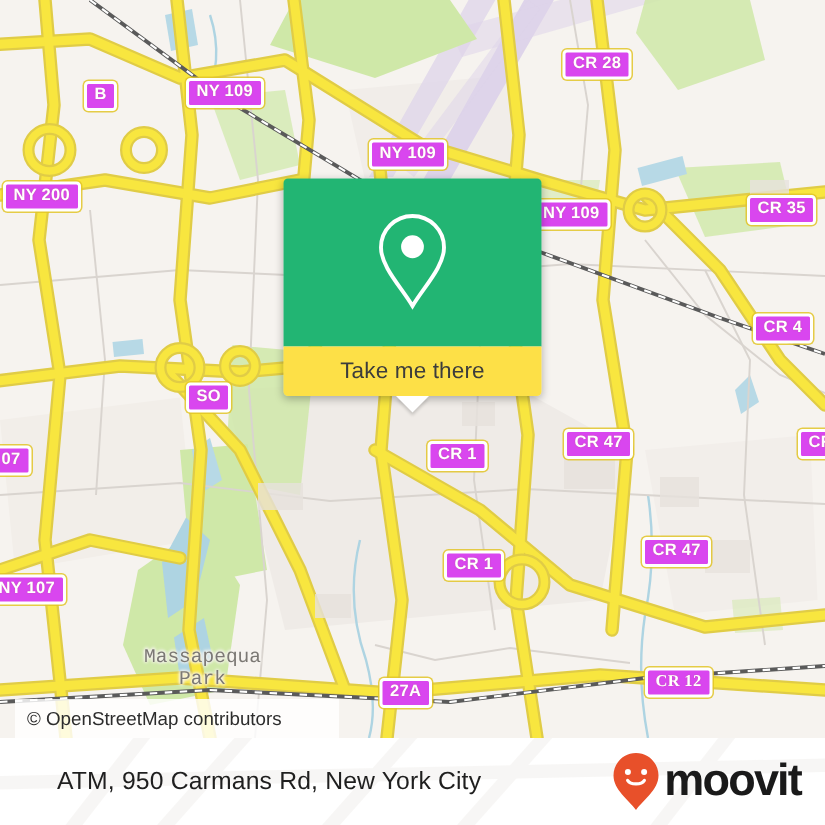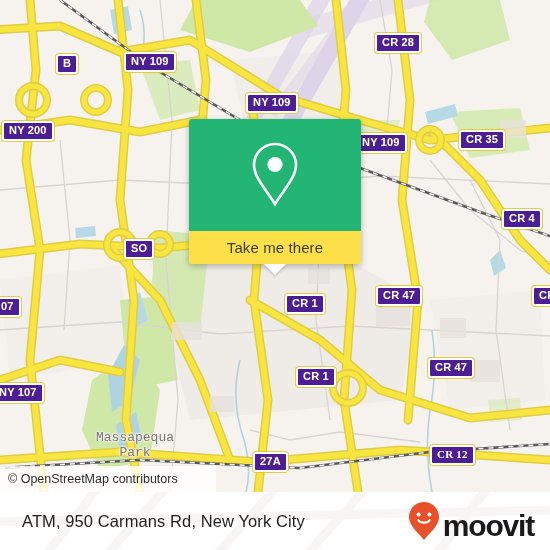--- a/index.html
+++ b/index.html
@@ -23,21 +23,21 @@
     left: 0; top: 0;
     width: 550px; height: 492px;
     background: #f6f3ef;
     overflow: hidden;
   }
   #map-svg { position: absolute; left: 0; top: 0; }
 
   
   .shield {
     position: absolute;
-    background: #4c1d95;
+    background: #d946ef;
     border: 2px solid #ffffff;
     border-radius: 3px;
     color: #ffffff;
     font-weight: bold;
     font-size: 11px;
     line-height: 13px;
     letter-spacing: .2px;
     padding: 1px 5px 2px 5px;
     white-space: nowrap;
     text-shadow: 0 0 1px rgba(150,130,0,.35);
@@ -99,21 +99,21 @@
     width: 0; height: 0;
     border-left: 11px solid transparent;
     border-right: 11px solid transparent;
     border-top: 11px solid #ffffff;
     filter: drop-shadow(0 2px 1px rgba(0,0,0,.16));
   }
 
   
   #attribution {
     position: absolute;
-    left: 0; top: 466px;
+    left: 10px; top: 466px;
     height: 26px;
     width: 216px;
     background: rgba(255,255,255,.82);
     display: flex;
     align-items: center;
     padding-left: 8px;
     z-index: 25;
   }
   #attribution-text {
     font-size: 12.5px;
@@ -122,41 +122,41 @@
 
   
   #footer {
     position: absolute;
     left: 0; top: 492px;
     width: 550px; height: 58px;
     background: #ffffff;
     display: flex;
     align-items: center;
     justify-content: space-between;
-    padding: 0 16px 0 22px;
+    padding: 0 16px 0 38px;
     overflow: hidden;
   }
   #footer-watermark {
     position: absolute;
     left: 0; top: 0;
     width: 550px; height: 58px;
     opacity: .5;
     pointer-events: none;
   }
   #footer-title {
     position: relative;
     font-size: 16.5px;
     color: #1f1f1f;
     letter-spacing: .1px;
     z-index: 2;
   }
   #brand {
     position: relative;
     display: flex;
-    align-items: flex-end;
+    align-items: center;
     gap: 2px;
     z-index: 2;
   }
   #brand-name {
     font-size: 30px;
     font-weight: bold;
     color: #1a1a1a;
     letter-spacing: -1.2px;
     line-height: 30px;
   }
@@ -305,30 +305,30 @@
       </g>
     </svg>
 
     <div id="shield-layer">
         <div class="shield" style="left: 56px; top: 54px;">B</div>
         <div class="shield" style="left: 124px; top: 52px;">NY 109</div>
         <div class="shield" style="left: 246px; top: 93px;">NY 109</div>
         <div class="shield" style="left: 355px; top: 133px;">NY 109</div>
         <div class="shield" style="left: 2px; top: 121px;">NY 200</div>
         <div class="shield" style="left: 375px; top: 33px;">CR 28</div>
-        <div class="shield" style="left: 459px; top: 130px;">CR 35</div>
+        <div class="shield" style="left: 498px; top: 130px;">CR 35</div>
         <div class="shield" style="left: 502px; top: 209px;">CR 4</div>
         <div class="shield" style="left: 510px; top: 286px; margin-left: 22px;">CR 2</div>
         <div class="shield" style="left: 376px; top: 286px;">CR 47</div>
         <div class="shield" style="left: 428px; top: 358px;">CR 47</div>
         <div class="shield" style="left: 430px; top: 445px; font-family: Liberation Serif, serif;">CR 12</div>
         <div class="shield" style="left: 285px; top: 294px;">CR 1</div>
         <div class="shield" style="left: 296px; top: 367px;">CR 1</div>
         <div class="shield" style="left: 253px; top: 452px; text-align: center;">27A</div>
-        <div class="shield" style="left: 124px; top: 239px;">SO</div>
+        <div class="shield" style="left: 124px; top: 255px;">SO</div>
         <div class="shield" style="left: -6px; top: 297px;">07</div>
         <div class="shield" style="left: -8px; top: 383px;">NY 107</div>
       </div>
 
     <div id="place-layer">
         <div class="place-label" style="left: 96px; top: 430px;">Massapequa
 Park</div>
       </div>
 
     <div id="popup">

